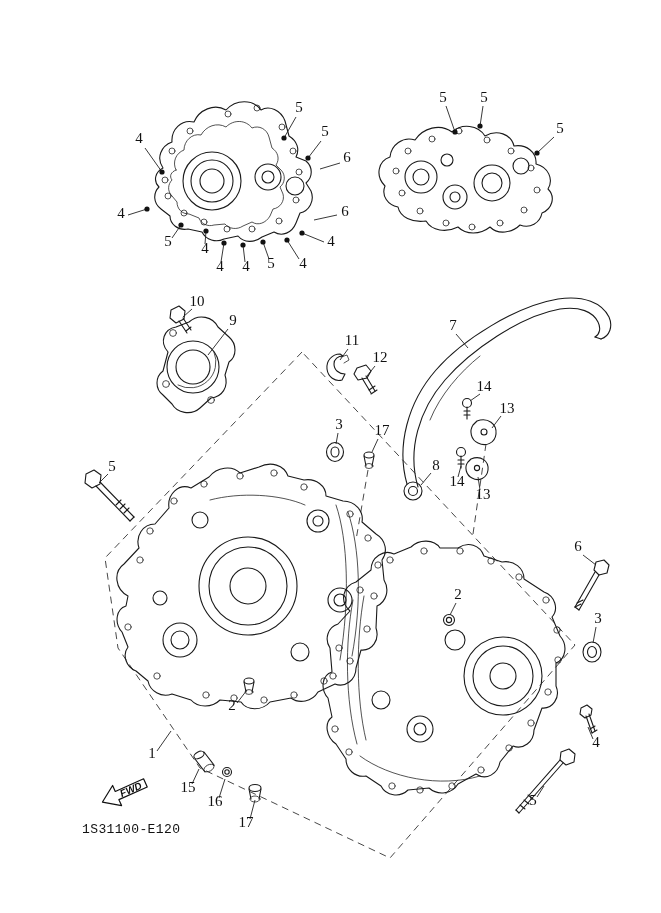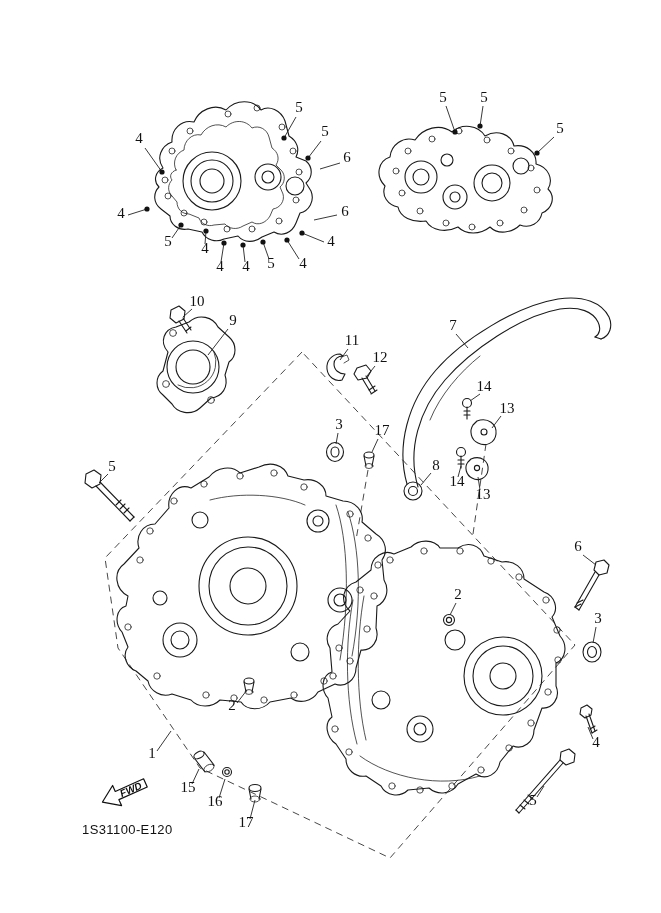--- a/index.html
+++ b/index.html
@@ -7,21 +7,21 @@
         font-family:"Liberation Sans",sans-serif;}
   svg{position:absolute;left:0;top:0;}
   .ln{stroke:#1a1a1a;stroke-width:1.1;fill:none;stroke-linejoin:round;stroke-linecap:round;}
   .ln2{stroke:#1a1a1a;stroke-width:0.75;fill:none;}
   .dash{stroke:#333;stroke-width:0.9;fill:none;stroke-dasharray:7 5;}
   .leader{stroke:#222;stroke-width:0.9;}
   .dot{fill:#111;stroke:none;}
   .callout{font:15px "Liberation Serif",serif;fill:#111;text-anchor:middle;}
   .fwdshape{fill:#fff;stroke:#111;stroke-width:1.2;stroke-linejoin:round;}
   .fwdtext{font:italic bold 10px "Liberation Sans",sans-serif;text-anchor:middle;fill:#111;}
-  .part-code{position:absolute;left:82px;top:822px;font-size:13px;letter-spacing:.4px;color:#111;}
+  .part-code{position:absolute;left:82px;top:822px;font-size:13px;letter-spacing:.4px;color:#111;font-family:Liberation Mono, monospace;}
 </style>
 </head>
 <body>
 
 <div class="page">
   <svg width="661" height="913" viewBox="0 0 661 913">
 
     <g class="dash">
       <path d="M302,352 L105,558 L118,648 L200,768 L390,858 L575,645 Z"></path>
       <line x1="368" y1="470" x2="356" y2="540"></line>

